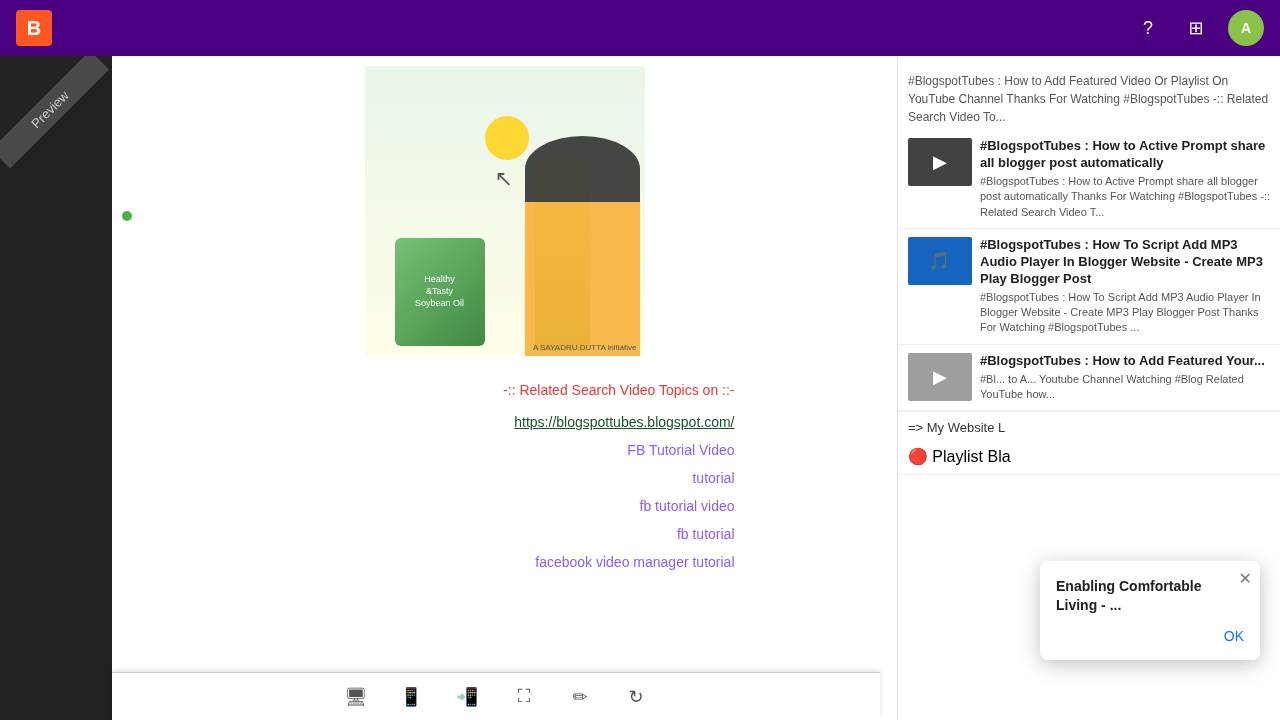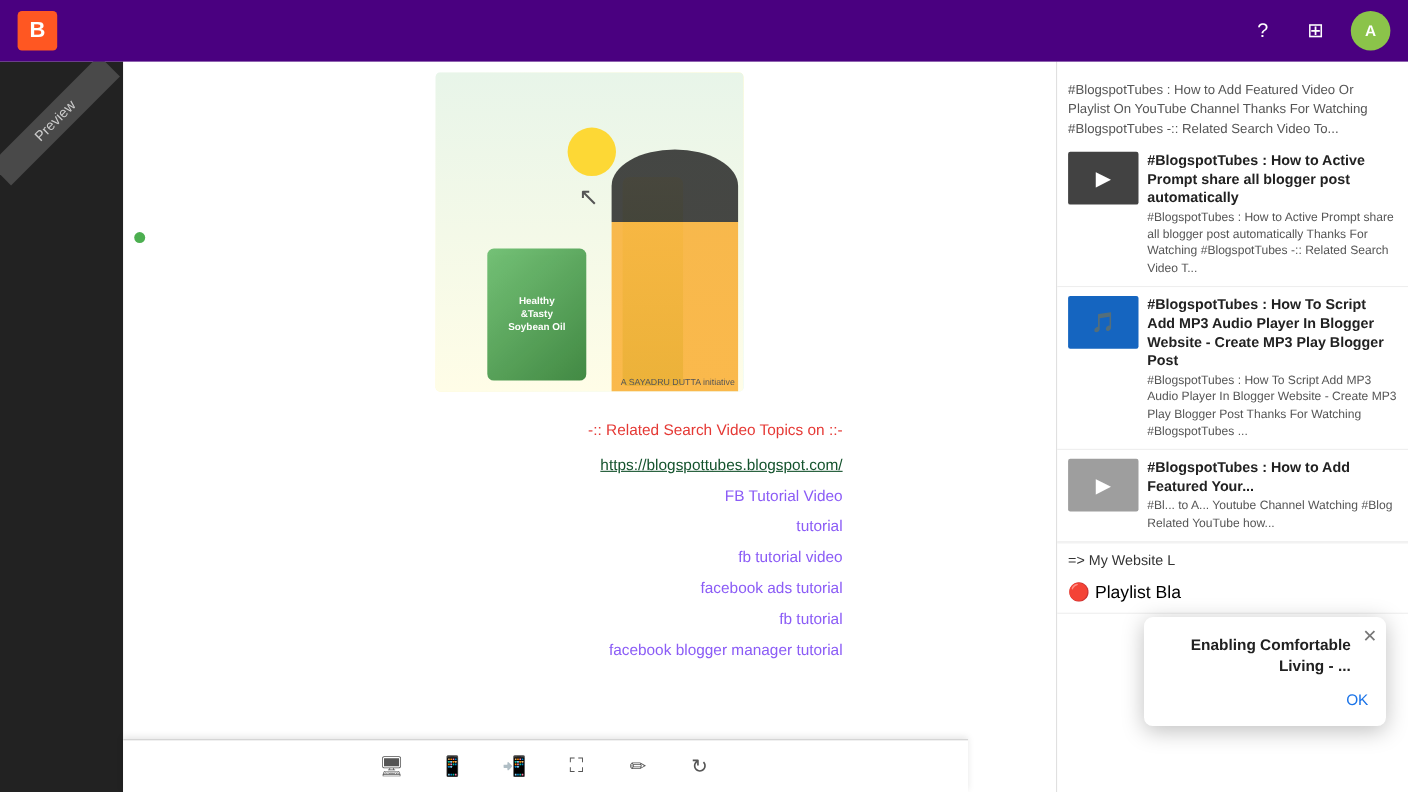--- a/index.html
+++ b/index.html
@@ -146,21 +146,21 @@
     }
     .related-link-plain {
       color: #8b5cf6;
       display: block;
       font-size: 14px;
       cursor: pointer;
     }
 
     
     #right-sidebar {
-      width: 320px;
+      width: 383px;
       background: #fff;
       border-left: 1px solid #e0e0e0;
       overflow-y: auto;
       flex-shrink: 0;
       padding: 8px 0;
     }
 
     .sidebar-item {
       display: flex;
       padding: 8px 10px;
@@ -235,21 +235,21 @@
     }
     .popup-close {
       position: absolute;
       top: 8px; right: 8px;
       cursor: pointer;
       font-size: 16px; color: #777;
       background: none; border: none;
     }
     .popup-title {
       font-size: 14px; font-weight: bold; color: #212121;
-      line-height: 1.4; margin-bottom: 12px; padding-right: 16px; text-align: right;
+      line-height: 1.4; margin-bottom: 12px; padding-right: 16px;
     }
     .popup-ok-btn {
       float: right;
       font-size: 14px; font-weight: normal;
       color: #1a73e8;
       cursor: pointer;
       background: none; border: none;
     }
 
     
@@ -285,21 +285,21 @@
 
     <div class="product-image-container">
       <div class="product-image">
 
         <div style="position:relative;width:100%;height:100%;">
 
           <div style="position:absolute;inset:0;background:linear-gradient(to bottom,#e8f5e9,#fffde7);"></div>
 
           <div style="position:absolute;right:55px;bottom:5px;width:55px;height:190px;background:linear-gradient(to bottom,#fff9c4,#aed581);border-radius:6px 6px 4px 4px;opacity:0.9;"></div>
 
-          <div style="position:absolute;left:47px;bottom:10px;width:90px;height:120px;background:linear-gradient(135deg,#66bb6a,#2e7d32);border-radius:6px;opacity:0.9;display:flex;align-items:center;justify-content:center;font-weight:bold;">
+          <div style="position:absolute;left:30px;bottom:10px;width:90px;height:108px;background:linear-gradient(135deg,#66bb6a,#2e7d32);border-radius:6px;opacity:0.9;display:flex;align-items:center;justify-content:center;">
             <span style="color:white;font-size:9px;text-align:center;padding:4px;line-height:1.3;">Healthy<br>&amp;Tasty<br>Soybean Oil</span>
           </div>
 
           <div style="position:absolute;right:5px;bottom:0;width:115px;height:220px;background:linear-gradient(to bottom,#1a1a1a 30%,#f9a825 30%);border-radius:50% 50% 0 0 / 15% 15% 0 0;opacity:0.8;"></div>
 
           <div class="yellow-circle"></div>
 
           <div class="cursor-dot">↖</div>
 
           <div style="position:absolute;bottom:4px;right:8px;font-size:8px;color:#555;">
@@ -312,23 +312,22 @@
     </div>
 
     <div class="related-section">
       <div class="related-heading">
         <span>-:: Related Search Video Topics on ::-</span>
       </div>
       <a class="related-link">https://blogspottubes.blogspot.com/</a>
       <span class="related-link-plain">FB Tutorial Video</span>
       <span class="related-link-plain">tutorial</span>
       <span class="related-link-plain">fb tutorial video</span>
-      <span class="related-link-plain">facebook ads tutorial</span>
       <span class="related-link-plain">fb tutorial</span>
-      <span class="related-link-plain">facebook blogger manager tutorial</span>
+      <span class="related-link-plain">facebook video manager tutorial</span>
     </div>
   </div>
 
   <div id="right-sidebar">
 
     <div class="top-sidebar-text">
       <span>#BlogspotTubes : How to Add Featured Video Or Playlist On YouTube Channel Thanks For Watching  #BlogspotTubes  -:: Related Search Video To...</span>
     </div>
 
     <div class="sidebar-item">

